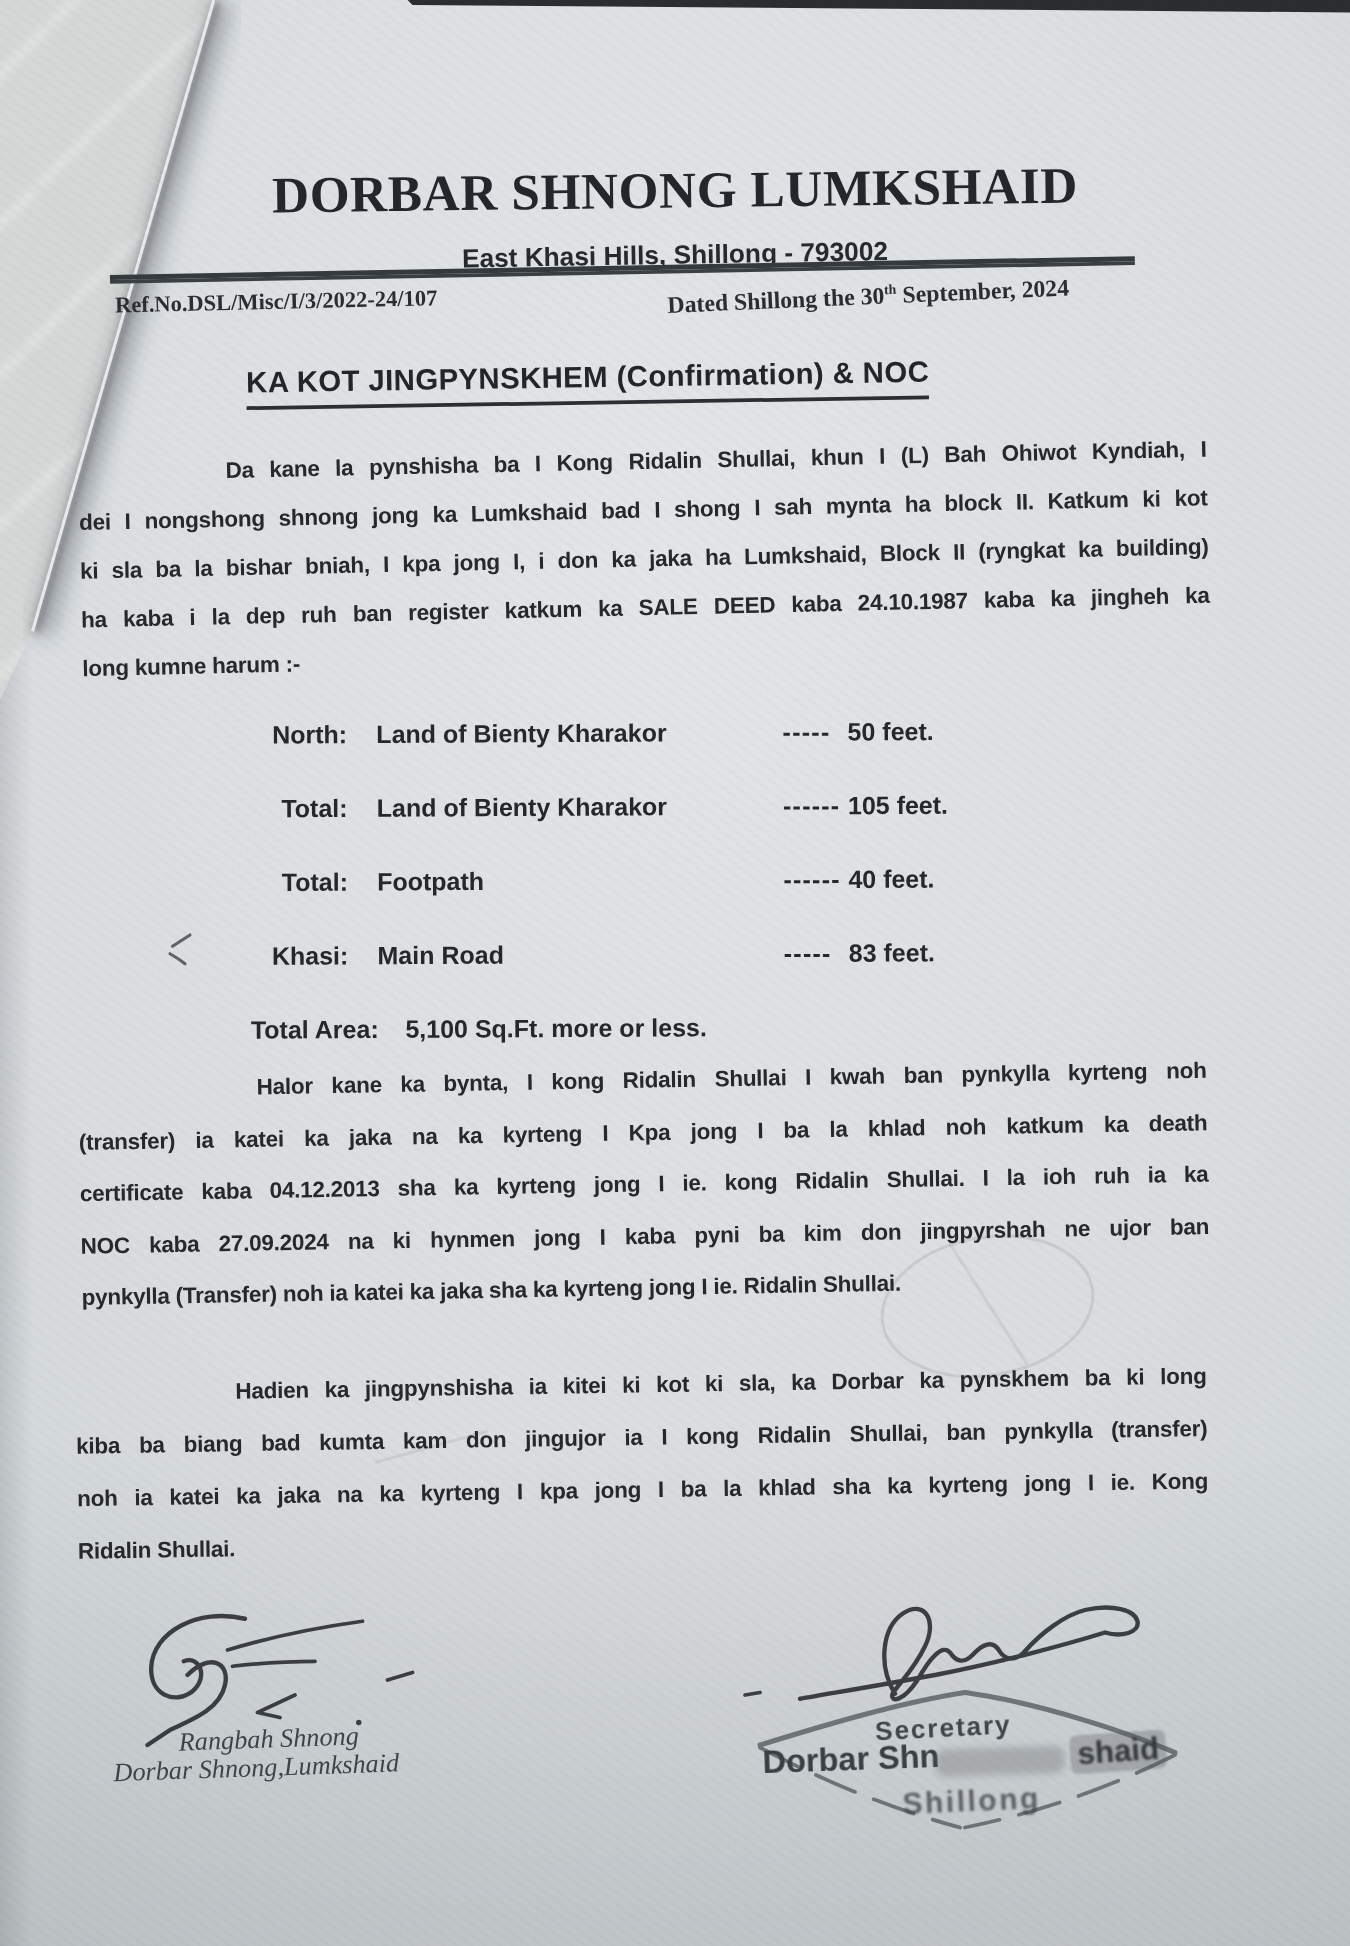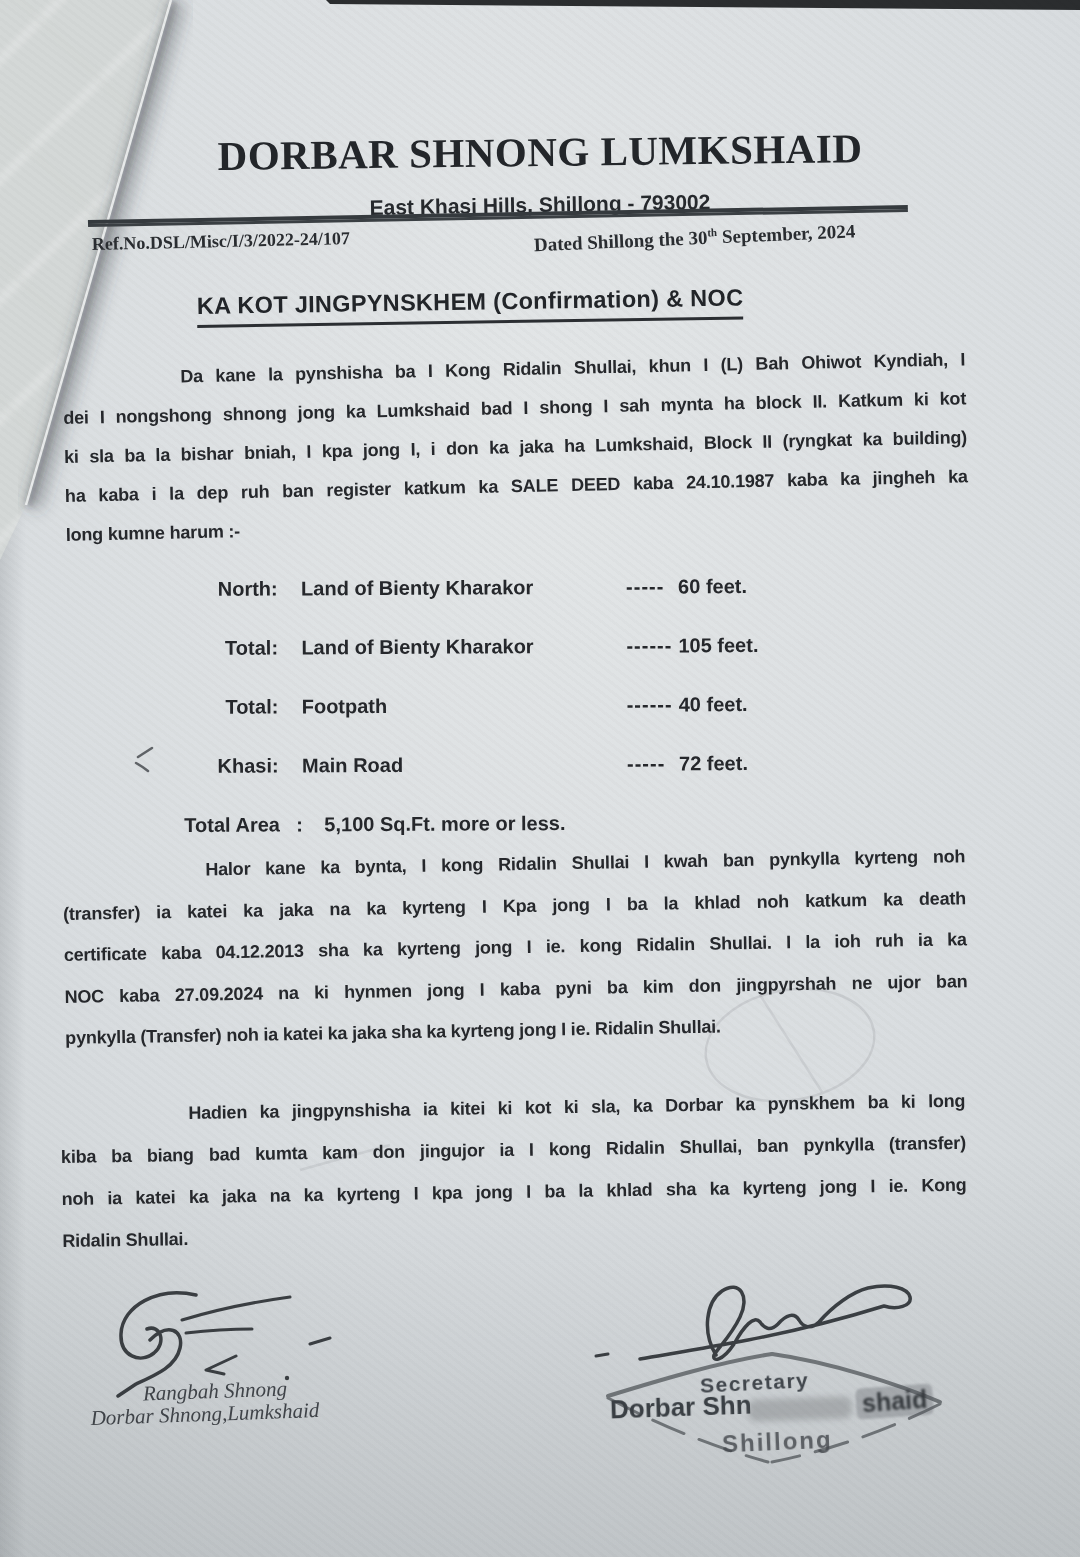--- a/index.html
+++ b/index.html
@@ -42,21 +42,21 @@
   .p3 .first{padding-left:128px;}
   
   .bounds{left:183px;top:578px;width:620px;font-weight:bold;font-size:20px;
           color:#25272b;transform:rotate(-0.3deg);transform-origin:0 0;}
   .brow{display:flex;margin-bottom:37px;height:22px;}
   .bdir{width:88px;text-align:right;}
   .bcolon{width:30px;}
   .bdesc{width:325px;}
   .bdash{width:52px;letter-spacing:1px;}
   .trow{display:flex;margin-top:1px;height:22px;}
-  .tlabel{width:112px;}
+  .tlabel{width:112px;text-align:right;}
   .tcolon{width:28px;}
   
   .sigtext{font-family:"Liberation Serif",serif;font-style:italic;
            font-size:21px;color:#3f4348;}
   .sigrole{left:105px;top:1379px;width:220px;text-align:center;transform:rotate(-2deg);}
   .sigorg{left:70px;top:1402px;width:270px;text-align:center;transform:rotate(-2deg);}
   .stamp{font-weight:bold;color:#3f4449;}
   .st-role{left:700px;top:1371px;font-size:21px;letter-spacing:1.5px;
            transform:rotate(-3deg);filter:blur(.4px);color:#41464c;}
   .st-org-l{left:610px;top:1392px;font-size:26px;transform:rotate(-2deg);
@@ -138,42 +138,42 @@
     <div class="jline">ha kaba i la dep ruh ban register katkum ka SALE DEED kaba 24.10.1987 kaba ka jingheh ka</div>
     <div>long kumne harum :-</div>
   </div>
 
   <div class="abs bounds">
     <div class="brow">
       <span class="bdir">North</span>
       <span class="bcolon">:</span>
       <span class="bdesc">Land of Bienty Kharakor</span>
       <span class="bdash">-----</span>
-      <span class="blen">60 feet.</span>
+      <span class="blen">50 feet.</span>
     </div>
     <div class="brow">
       <span class="bdir">Total</span>
       <span class="bcolon">:</span>
       <span class="bdesc">Land of Bienty Kharakor</span>
       <span class="bdash">------</span>
       <span class="blen">105 feet.</span>
     </div>
     <div class="brow">
       <span class="bdir">Total</span>
       <span class="bcolon">:</span>
       <span class="bdesc">Footpath</span>
       <span class="bdash">------</span>
       <span class="blen">40 feet.</span>
     </div>
     <div class="brow">
       <span class="bdir">Khasi</span>
       <span class="bcolon">:</span>
       <span class="bdesc">Main Road</span>
       <span class="bdash">-----</span>
-      <span class="blen">72 feet.</span>
+      <span class="blen">83 feet.</span>
     </div>
     <div class="trow">
       <span class="tlabel">Total Area</span>
       <span class="tcolon">:</span>
       <span>5,100 Sq.Ft. more or less.</span>
     </div>
   </div>
 
   <div class="abs para p2">
     <div class="jline first">Halor kane ka bynta, I kong Ridalin Shullai I kwah ban pynkylla kyrteng noh</div>

